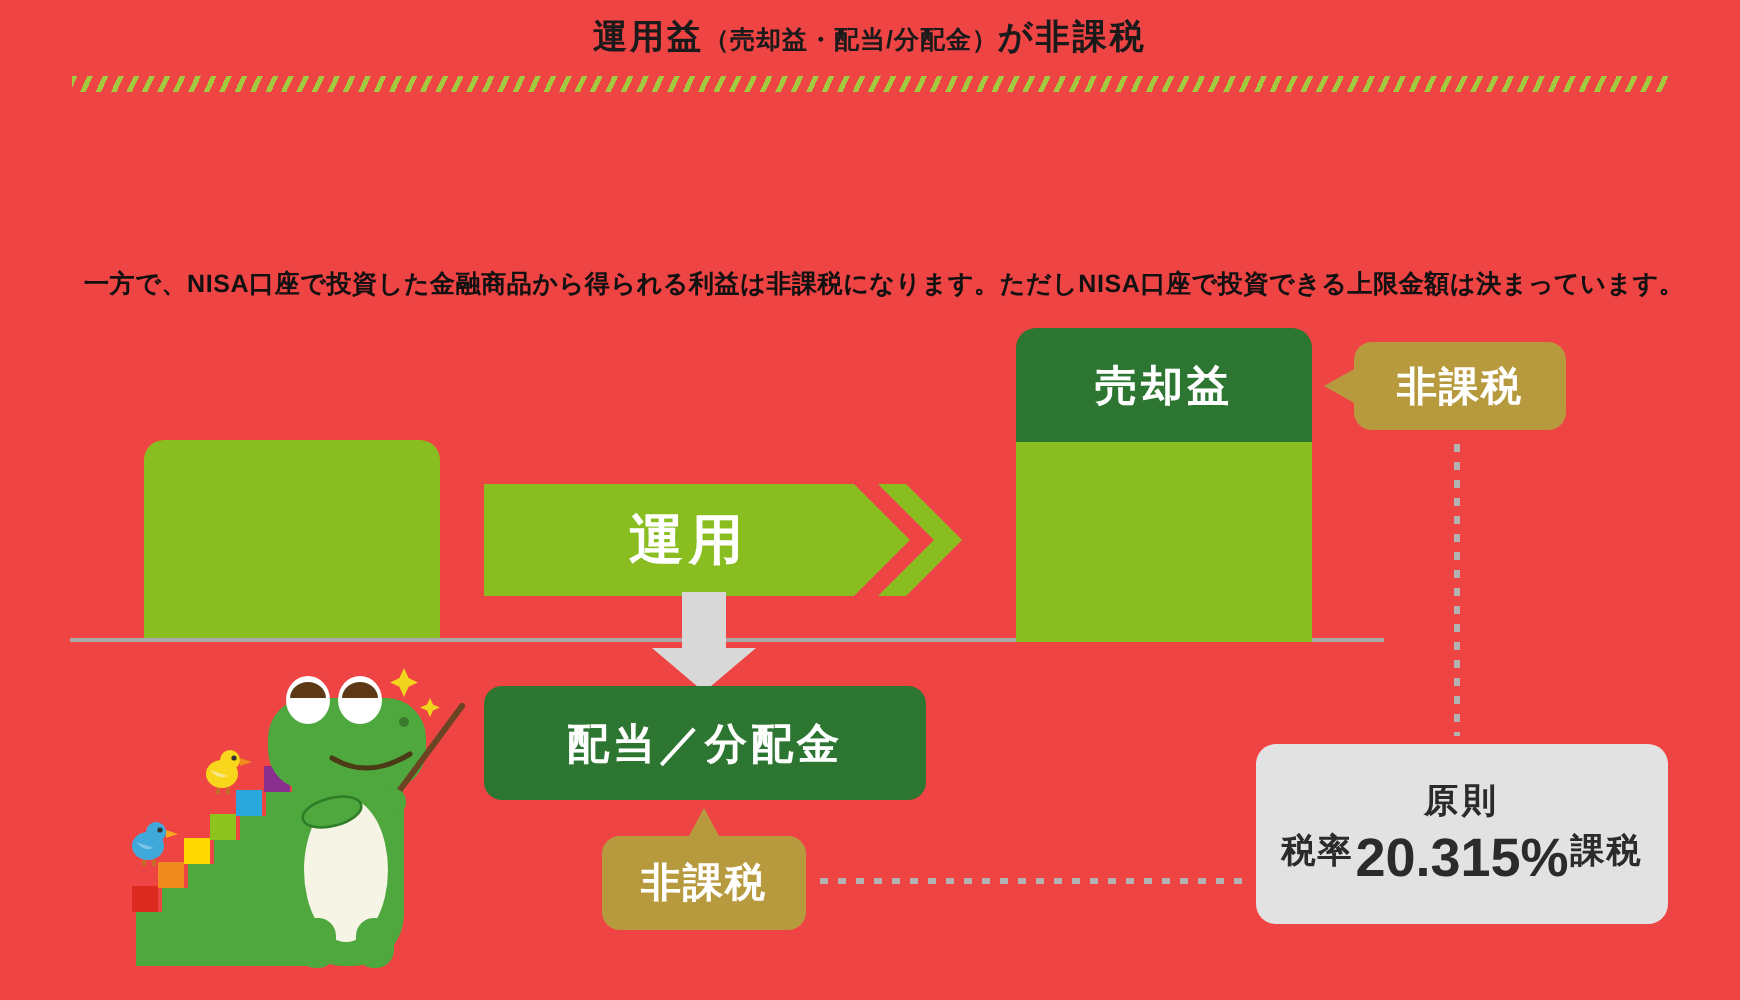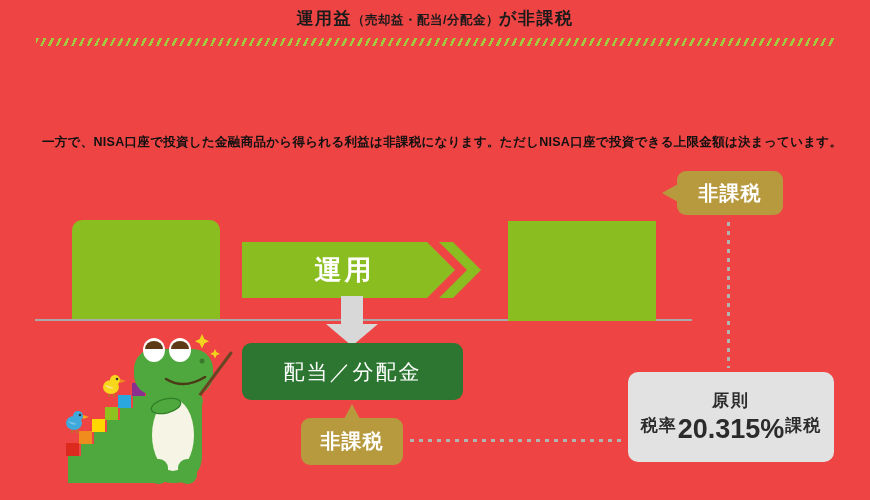--- a/index.html
+++ b/index.html
@@ -58,21 +58,21 @@
     border-left:8px solid transparent; border-right:8px solid transparent; border-bottom:15px solid #b89a3e;
   }
 
   .baseline { position:absolute; left:35px; top:319px; width:657px; height:2px; background:#a9a9a9; }
   .down-arrow { position:absolute; left:326px; top:296px; width:52px; height:50px; }
 
   .box-dividend {
     position:absolute; left:242px; top:343px; width:221px; height:57px;
     background:#2d7631; border-radius:9px;
     display:flex; align-items:center; justify-content:center;
-    color:#fff; font-size:21px; font-weight:400; letter-spacing:2px;
+    color:#fff; font-size:21px; font-weight:700; letter-spacing:2px;
   }
 
   .dots-h { position:absolute; left:410px; top:439px; width:214px; height:3px;
     background:repeating-linear-gradient(90deg,#b3b3b3 0 4px,transparent 4px 9px); }
   .dots-v { position:absolute; left:727px; top:222px; width:3px; height:146px;
     background:repeating-linear-gradient(180deg,#b3b3b3 0 4px,transparent 4px 9px); }
 
   .box-principle {
     position:absolute; left:628px; top:372px; width:206px; height:90px;
     background:#e2e2e2; border-radius:10px;
@@ -99,20 +99,21 @@
   <div class="block-left"></div>
 
   <div class="baseline"></div>
 
   <svg class="op-arrow-svg" viewBox="0 0 250 56" aria-hidden="true">
     <polygon points="0,0 185,0 213,28 185,56 0,56" fill="#8abe20"></polygon>
     <polygon points="197,0 211,0 239,28 211,56 197,56 225,28" fill="#8abe20"></polygon>
   </svg>
   <div class="op-label">運用</div>
 
+  <div class="sale-header">売却益</div>
   <div class="sale-body"></div>
 
   <div class="badge badge-top">非課税</div>
 
   <svg class="down-arrow" viewBox="0 0 52 50" aria-hidden="true">
     <polygon points="15,0 37,0 37,28 52,28 26,50 0,28 15,28" fill="#d8d8d8"></polygon>
   </svg>
 
   <div class="box-dividend">配当／分配金</div>
 

